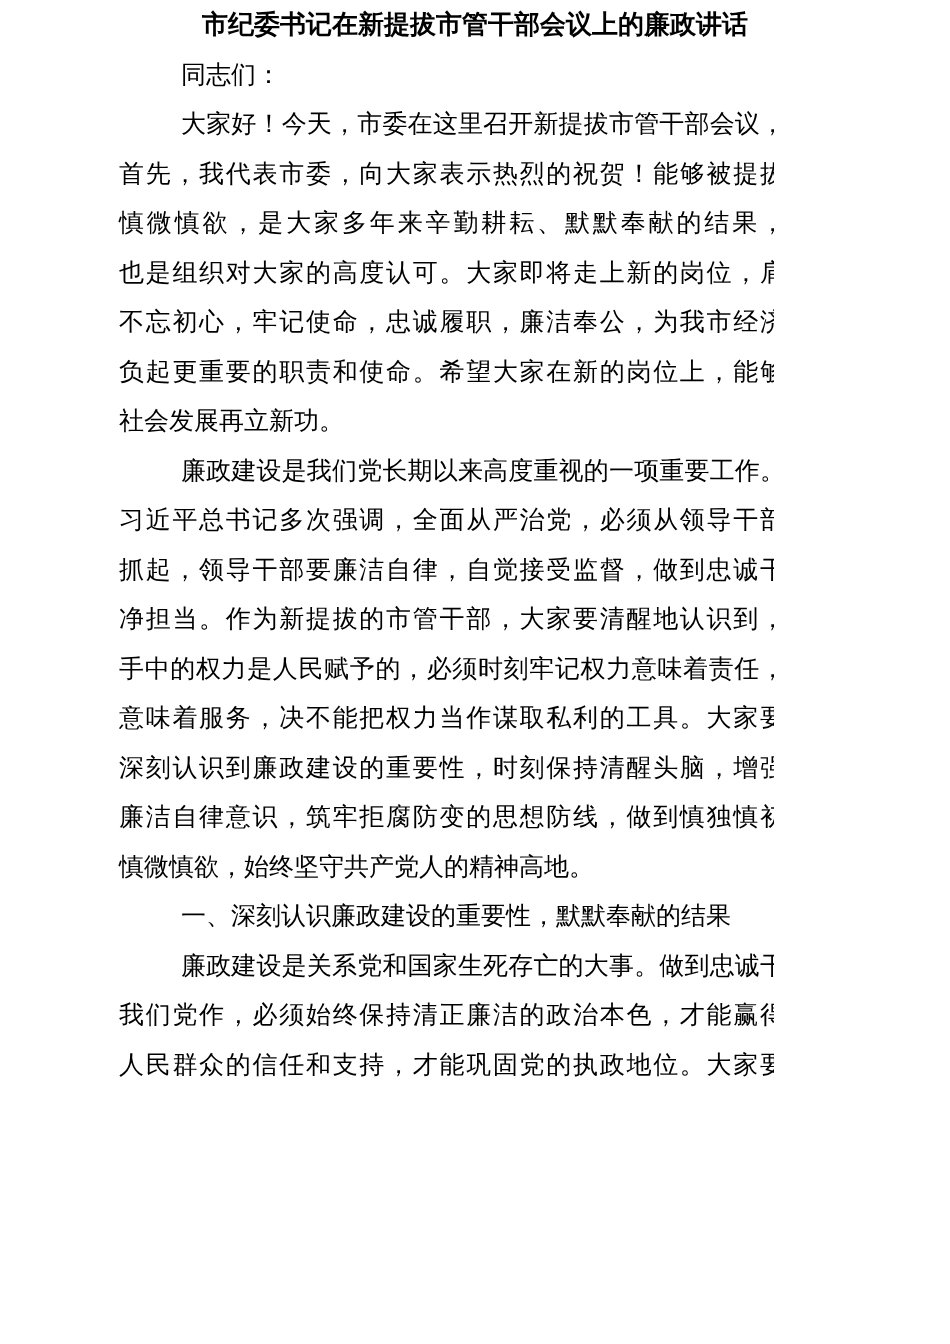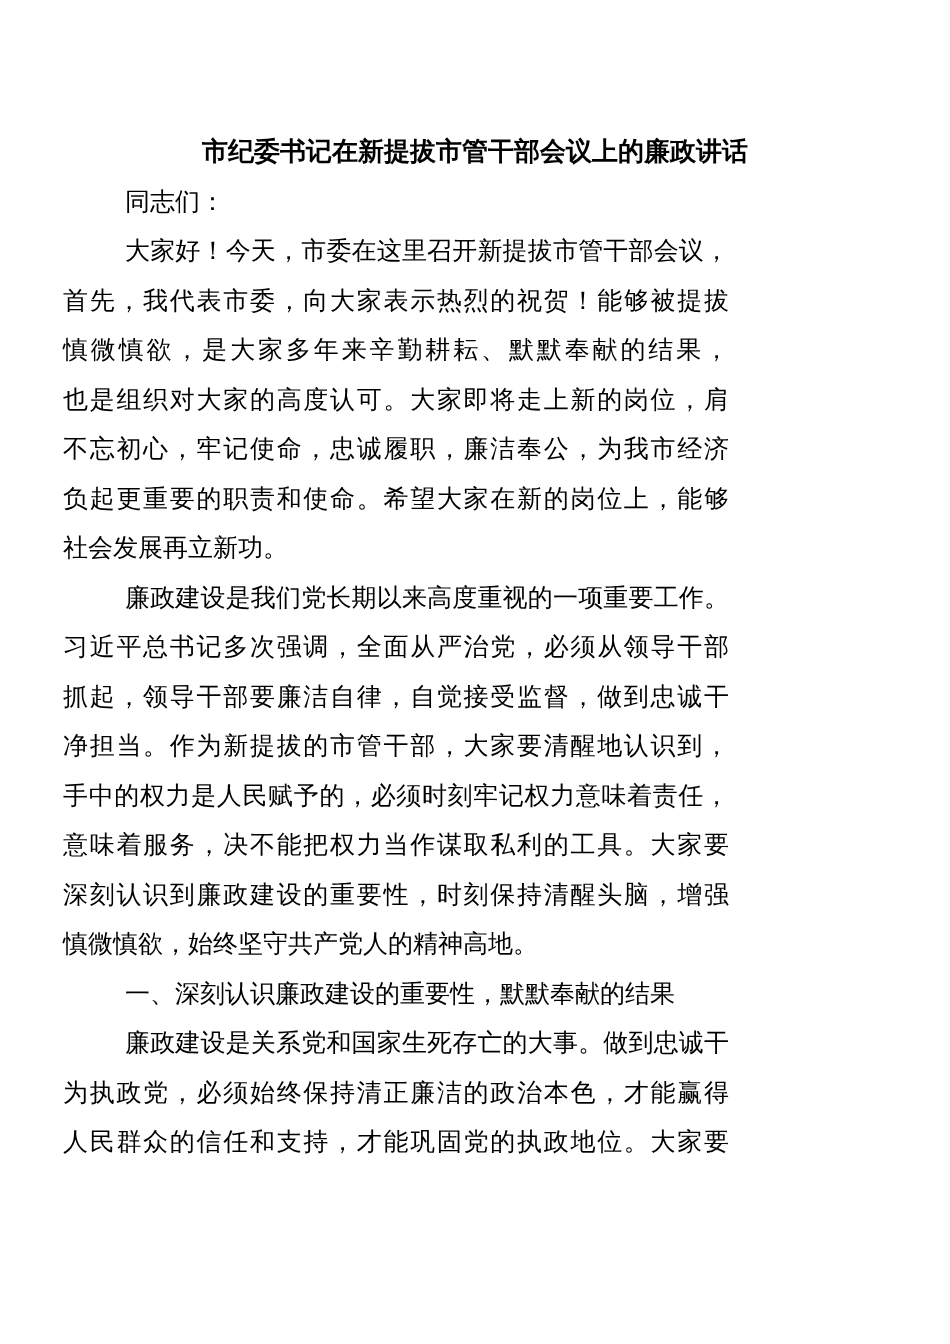--- a/index.html
+++ b/index.html
@@ -7,35 +7,34 @@
     padding: 0;
     background: #ffffff;
   }
   .page {
     position: relative;
     width: 774px;
     height: 1344px;
     background: #ffffff;
     overflow: hidden;
     box-sizing: border-box;
-    padding-top: 127px;
     font-family: "Liberation Sans", sans-serif;
     color: #000000;
   }
   .doc-title {
     margin: 0;
     width: 950px;
     font-size: 26px;
     font-weight: bold;
     line-height: 49.5px;
     text-align: center;
     letter-spacing: 0;
   }
   .doc-body {
-    margin-left: 63px;
+    margin-left: 119px;
     width: 666px;
     font-size: 25px;
     line-height: 49.5px;
   }
   .paragraph {
     margin: 0;
     padding: 0;
   }
   .line {
     text-align: justify;
@@ -71,24 +70,25 @@
         <div class="line end">社会发展再立新功。</div>
       </div>
       <div class="paragraph body">
         <div class="line indent">廉政建设是我们党长期以来高度重视的一项重要工作。</div>
         <div class="line">习近平总书记多次强调，全面从严治党，必须从领导干部</div>
         <div class="line">抓起，领导干部要廉洁自律，自觉接受监督，做到忠诚干</div>
         <div class="line">净担当。作为新提拔的市管干部，大家要清醒地认识到，</div>
         <div class="line">手中的权力是人民赋予的，必须时刻牢记权力意味着责任，</div>
         <div class="line">意味着服务，决不能把权力当作谋取私利的工具。大家要</div>
         <div class="line">深刻认识到廉政建设的重要性，时刻保持清醒头脑，增强</div>
+        <div class="line">廉洁自律意识，筑牢拒腐防变的思想防线，做到慎独慎初</div>
         <div class="line end">慎微慎欲，始终坚守共产党人的精神高地。</div>
       </div>
       <div class="paragraph heading">
         <div class="line indent end">一、深刻认识廉政建设的重要性，默默奉献的结果</div>
       </div>
       <div class="paragraph body">
         <div class="line indent">廉政建设是关系党和国家生死存亡的大事。做到忠诚干</div>
-        <div class="line">为执政党，必须始终保持清正廉洁的政治本色，才能赢得</div>
+        <div class="line">我们党作，必须始终保持清正廉洁的政治本色，才能赢得</div>
         <div class="line">人民群众的信任和支持，才能巩固党的执政地位。大家要</div>
       </div>
     </div>
 </div>
 
 </body></html>

